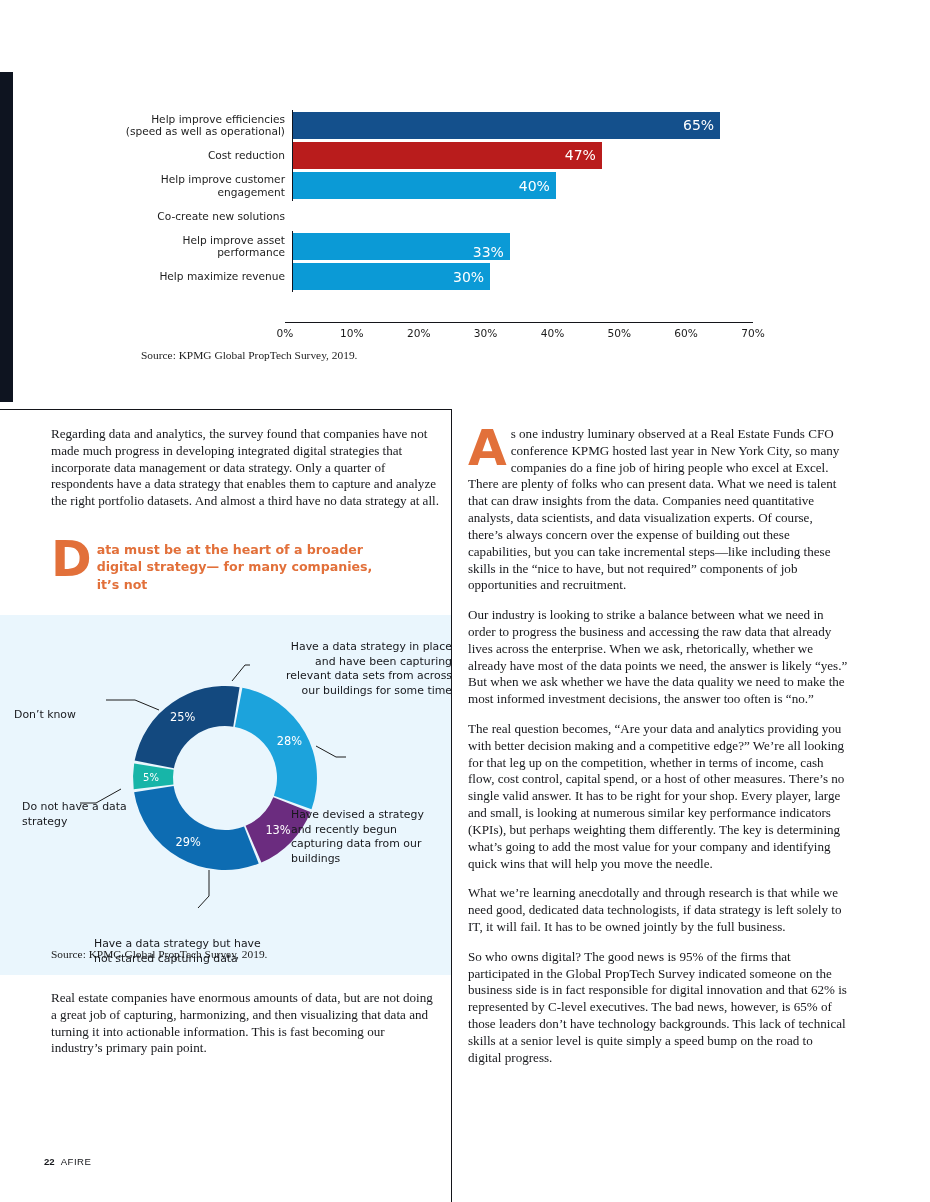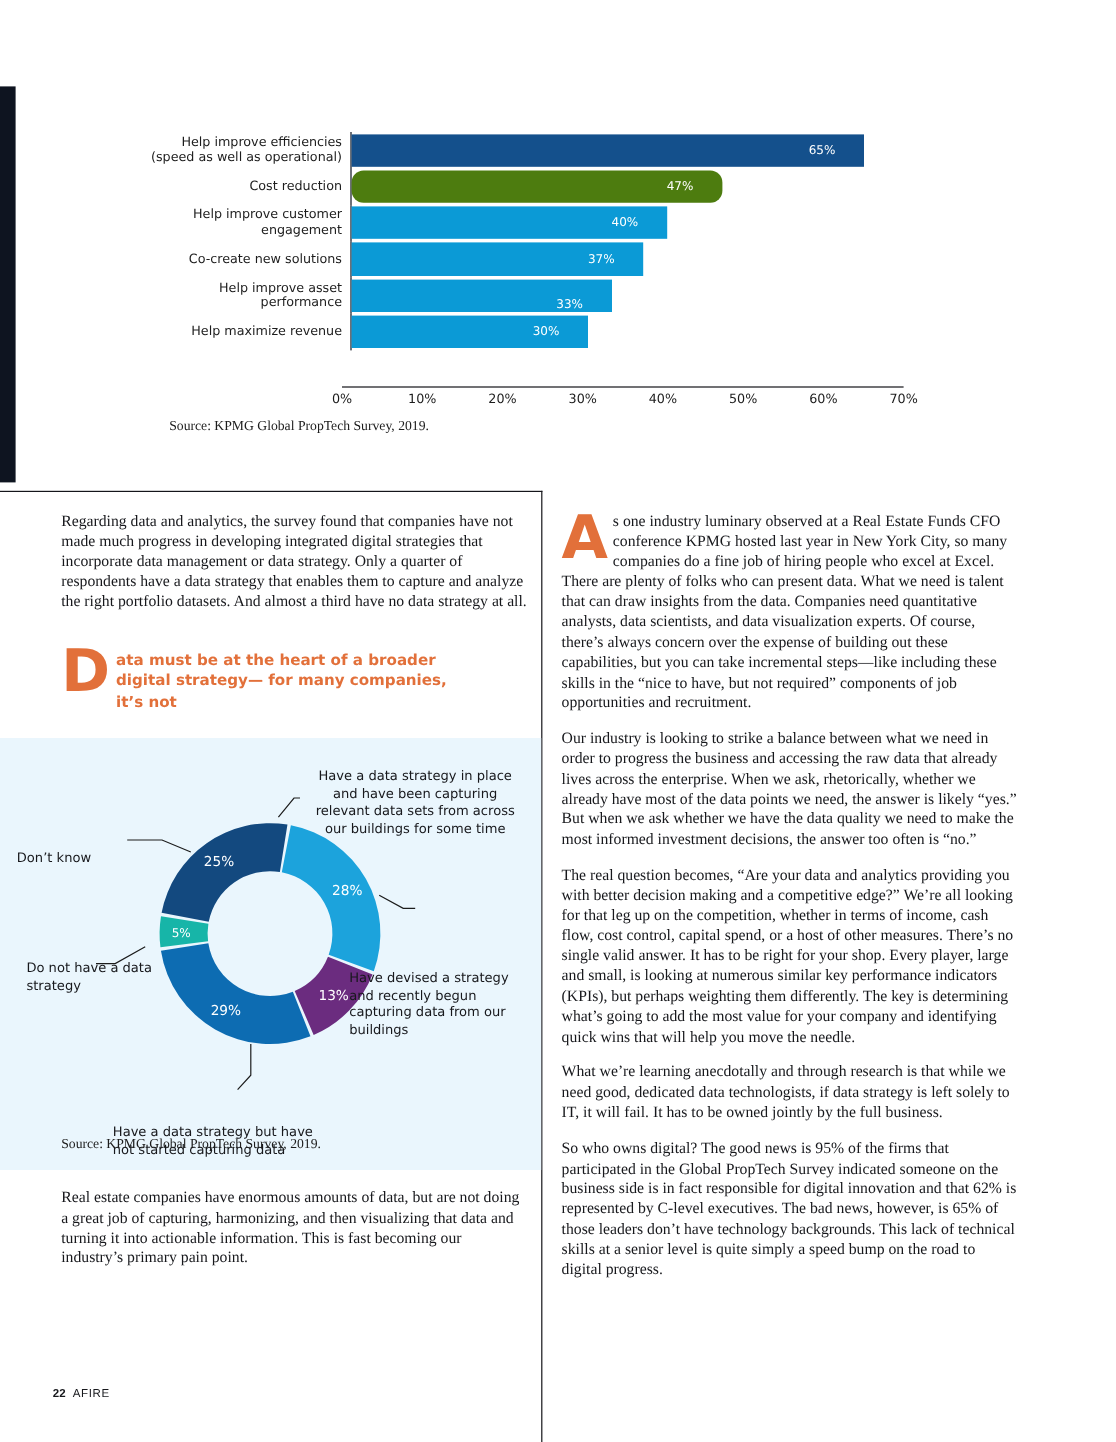--- a/index.html
+++ b/index.html
@@ -41,21 +41,21 @@
   .bc-track{
     flex:1 1 auto; position:relative;
     border-left:1.6px solid #0E1420;
   }
   .bc-bar{
     position:absolute; left:0; top:1.6px; bottom:1.6px;
     display:flex; align-items:center; justify-content:flex-end;
   }
   .bc-val{
     font-family:"DejaVu Sans", sans-serif;
-    font-size:10px; color:#fff; padding-right:24px;
+    font-size:14px; color:#fff; padding-right:6px;
   }
   .bc-axis{
     position:relative; margin-left:172px;
     border-top:1.1px solid #14151a;
     height:22px;
   }
   .bc-tick{
     position:absolute; top:4px; transform:translateX(-50%);
     font-family:"DejaVu Sans", sans-serif;
     font-size:10.6px; color:#1c1c1c; white-space:nowrap;
@@ -167,44 +167,39 @@
               <div class="bc-bar" style="width: 92.8571%; background: rgb(20, 80, 140);">
                 <span class="bc-val">65%</span>
               </div>
             </div>
           </div>
           <div class="bc-row">
             <div class="bc-cat">
               <div>Cost reduction</div>
             </div>
             <div class="bc-track">
-              <div class="bc-bar" style="width: 67.1429%; background: #4d7c0f; border-radius: 10px;">
+              <div class="bc-bar" style="width: 67.1429%; background: #b91c1c;">
                 <span class="bc-val">47%</span>
               </div>
             </div>
           </div>
           <div class="bc-row">
             <div class="bc-cat">
               <div>Help improve customer</div>
               <div>engagement</div>
             </div>
             <div class="bc-track">
               <div class="bc-bar" style="width: 57.1429%; background: rgb(11, 154, 214);">
                 <span class="bc-val">40%</span>
               </div>
             </div>
           </div>
           <div class="bc-row">
             <div class="bc-cat">
               <div>Co-create new solutions</div>
-            </div>
-            <div class="bc-track">
-              <div class="bc-bar" style="width: 52.8571%; background: rgb(11, 154, 214);">
-                <span class="bc-val">37%</span>
-              </div>
             </div>
           </div>
           <div class="bc-row">
             <div class="bc-cat">
               <div>Help improve asset</div>
               <div>performance</div>
             </div>
             <div class="bc-track">
               <div class="bc-bar" style="width: 47.1429%; background: rgb(11, 154, 214); align-items: flex-end;">
                 <span class="bc-val">33%</span>
@@ -265,21 +260,21 @@
           <text x="188.22392688396087" y="231.2146435493007" text-anchor="middle" fill="#ffffff" font-family="&quot;DejaVu Sans&quot;, sans-serif" font-size="11.4">29%</text>
           <path d="M 133.70546171453503 174.3713358601254 A 92 92 0 0 1 134.15792977891613 148.44945781258753
                L 173.65448204895262 154.77578050276688 A 52 52 0 0 0 173.3987392299546 169.42727679050566 Z" fill="#17B5A8"></path>
           <text x="151.01127055842704" y="165.70852192364106" text-anchor="middle" fill="#ffffff" font-family="&quot;DejaVu Sans&quot;, sans-serif" font-size="10">5%</text>
           <path d="M 232 66 L 245 50 L 250 50" fill="none" stroke="#1c1c1c" stroke-width="1"></path>
           <path d="M 316 131 L 336 142 L 346 142" fill="none" stroke="#1c1c1c" stroke-width="1"></path>
           <path d="M 209 255 L 209 281 L 198 293" fill="none" stroke="#1c1c1c" stroke-width="1"></path>
           <path d="M 121 174 L 96 188 L 80 188" fill="none" stroke="#1c1c1c" stroke-width="1"></path>
           <path d="M 159 95 L 135 85 L 106 85" fill="none" stroke="#1c1c1c" stroke-width="1"></path>
         </svg>
-    <div class="cal-lbl" style="left: 256px; top: 25px; width: 180px; text-align: center;">Have a data strategy in place and have been capturing relevant data sets from across our buildings for some time</div>
+    <div class="cal-lbl" style="left: 272px; top: 25px; width: 180px; text-align: right;">Have a data strategy in place and have been capturing relevant data sets from across our buildings for some time</div>
         <div class="cal-lbl" style="left: 291px; top: 193px; width: 150px; text-align: left;">Have devised a strategy and recently begun capturing data from our buildings</div>
         <div class="cal-lbl" style="left: 94px; top: 290px; width: 180px; text-align: left; margin-top: 32px;">Have a data strategy but have not started capturing data</div>
         <div class="cal-lbl" style="left: 22px; top: 185px; width: 105px; text-align: left;">Do not have a data strategy</div>
         <div class="cal-lbl" style="left: 14px; top: 93px; width: 92px; text-align: left;">Don’t know</div>
       </div>
   </div>
   <div class="donut-source">Source: KPMG Global PropTech Survey, 2019.</div>
 
   <div style="position:absolute;left:51px;top:990px;width:388px;">
     <p class="body tight">Real estate companies have enormous amounts of data, but are not doing a great job of capturing, harmonizing, and then visualizing that data and turning it into actionable information. This is fast becoming our industry’s primary pain point.</p>

